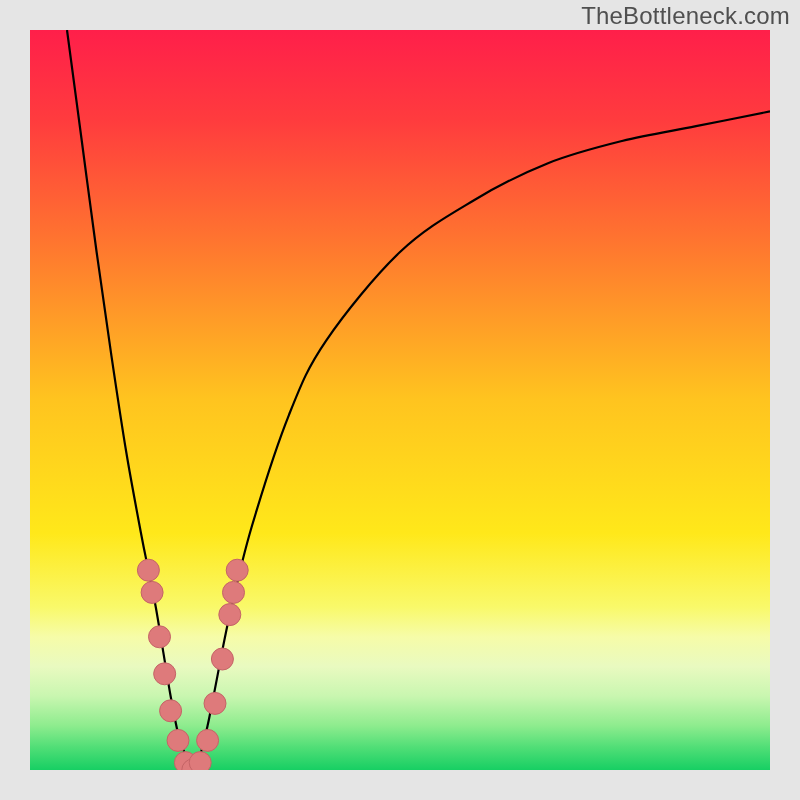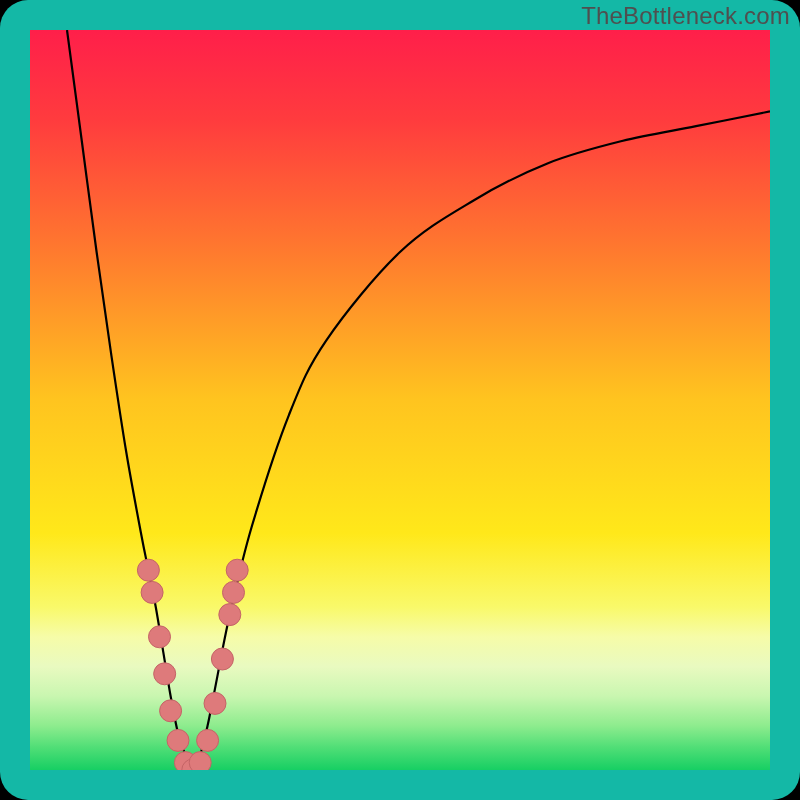--- a/index.html
+++ b/index.html
@@ -10,22 +10,21 @@
     overflow: hidden;
     background: #000;
     font-family: Arial, Helvetica, sans-serif;
   }
   .frame {
     position: absolute;
     left: 0;
     top: 0;
     width: 800px;
     height: 800px;
-    background: #14b8a6;
-    border-radius: 28px;
+    background: #e5e5e5;
   }
   .plot {
     position: absolute;
     left: 30px;
     top: 30px;
     width: 740px;
     height: 740px;
     overflow: hidden;
   }
   .gradient {

